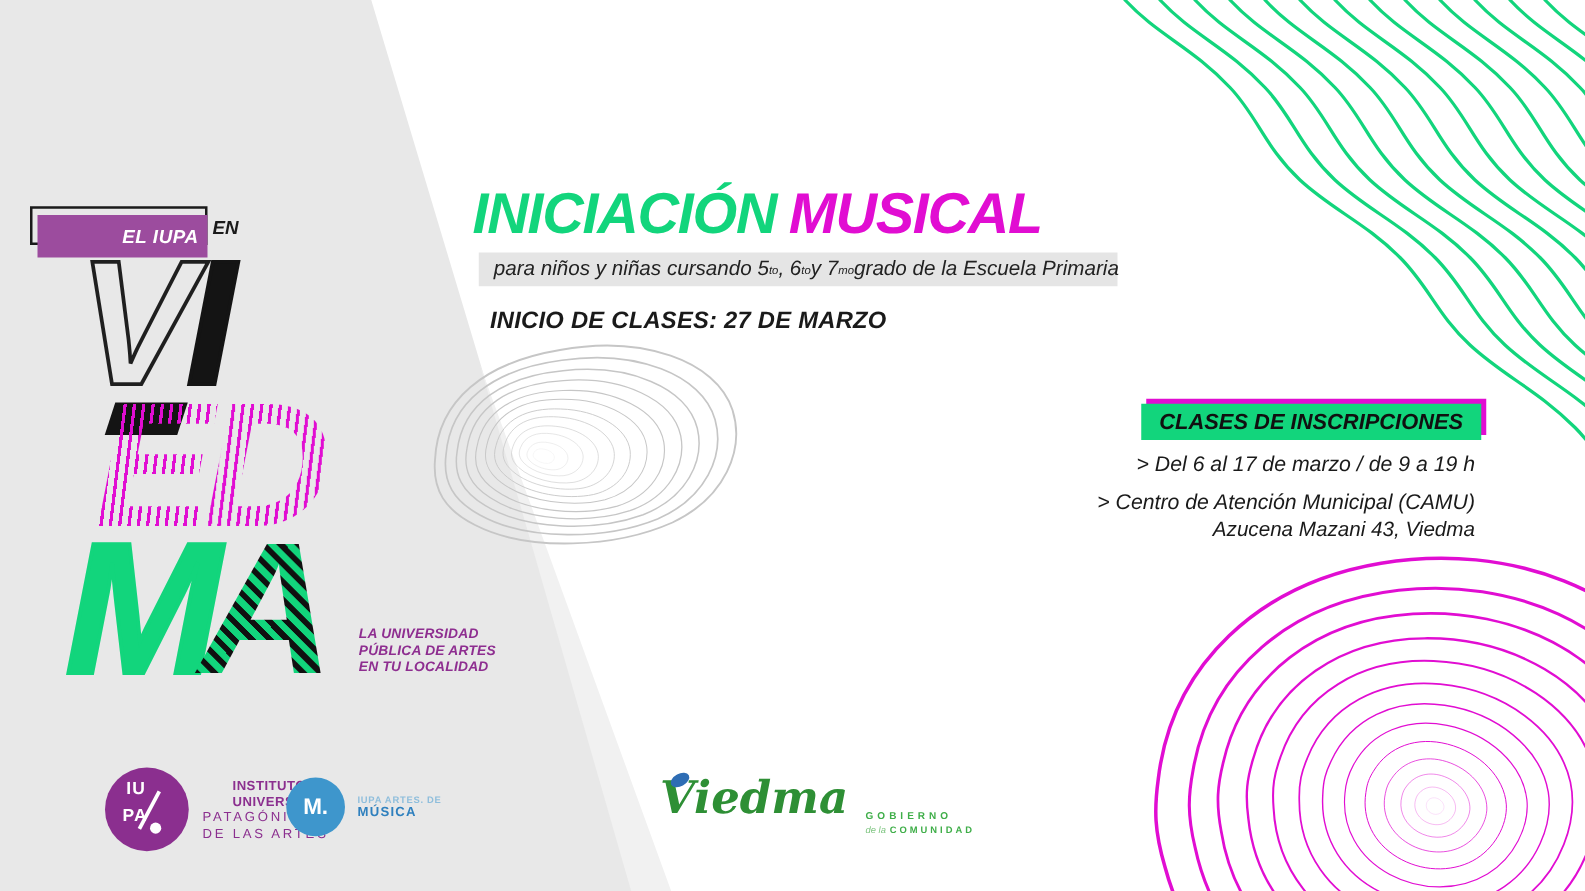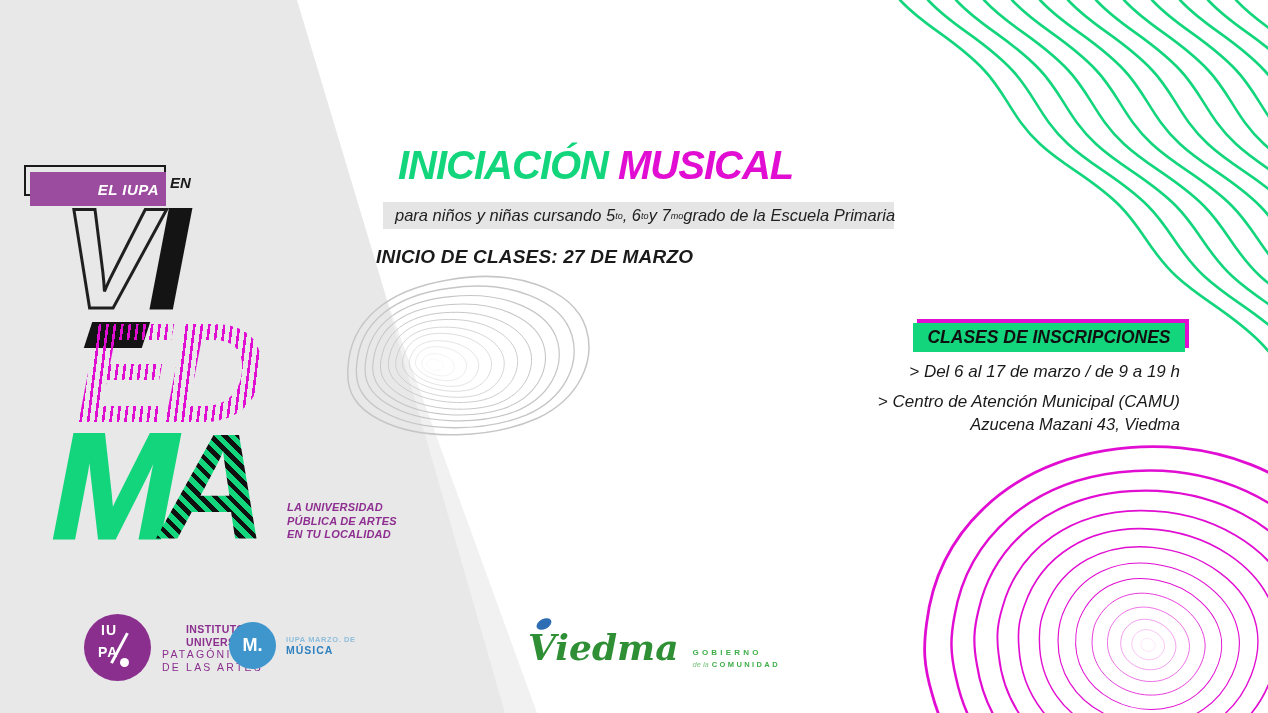--- a/index.html
+++ b/index.html
@@ -31,28 +31,28 @@
            background:repeating-linear-gradient(45deg,#101010 0 4.6px,#12D57C 4.6px 10px);
            -webkit-background-clip:text;background-clip:text;}
   .wedge{position:absolute;left:88px;top:322px;width:58px;height:26px;background:#141414;
          transform:skewX(-18deg);z-index:1;}
 
   .tagline{position:absolute;left:287px;top:501px;z-index:3;color:#8E2E90;
            font-style:italic;font-weight:700;font-size:11px;line-height:13.5px;letter-spacing:.2px;}
 
   
   .title{position:absolute;left:378px;top:143px;z-index:3;font-style:italic;font-weight:700;
-         font-size:40px;letter-spacing:-1px;white-space:nowrap;margin-left:20px;}
+         font-size:46px;letter-spacing:-1px;white-space:nowrap;}
   .title .t-green{color:#12D57C;}
   .title .t-magenta{color:#E10DD2;margin-left:10px;}
   .subtitle-bar{position:absolute;left:383px;top:202px;width:511px;height:27px;background:#E5E5E5;
          z-index:3;display:flex;align-items:center;padding-left:12px;box-sizing:border-box;
          font-style:italic;font-size:16.5px;color:#222;white-space:nowrap;}
   .subtitle-bar sup{font-size:.55em;vertical-align:6px;}
-  .classes-line{position:absolute;left:376px;top:246px;z-index:3;font-style:italic;font-weight:700;
+  .classes-line{position:absolute;left:392px;top:246px;z-index:3;font-style:italic;font-weight:700;
          font-size:19px;letter-spacing:.2px;}
 
   
   .insc-box{position:absolute;top:323px;right:83px;width:272px;height:29px;z-index:3;}
   .insc-magenta{position:absolute;left:0;top:0;right:0;bottom:0;background:#E10DD2;
                 transform:translate(4px,-4px);}
   .insc-green{position:absolute;left:0;top:0;right:0;bottom:0;background:#12D57C;
               display:flex;align-items:center;justify-content:center;}
   .insc-green span{font-style:italic;font-weight:700;font-size:17.5px;color:#101010;}
   .insc-lines{position:absolute;top:362px;right:88px;z-index:3;text-align:right;font-style:italic;}
@@ -77,21 +77,21 @@
   .iupa-text .b{font-weight:700;font-size:10.5px;letter-spacing:.4px;margin-left:24px;}
   .iupa-text .s{font-weight:400;font-size:10.5px;letter-spacing:2.2px;}
 
   .mus-logo{position:absolute;left:229px;top:622px;width:47px;height:47px;border-radius:50%;
             background:#3E96CC;z-index:3;display:flex;align-items:center;justify-content:center;}
   .mus-logo span{color:#fff;font-weight:700;font-size:18px;}
   .mus-text{position:absolute;left:286px;top:634px;z-index:3;line-height:11px;}
   .mus-text .l1{color:#8FBEDC;font-weight:700;font-size:7.5px;letter-spacing:.6px;}
   .mus-text .l2{color:#2F80BE;font-weight:700;font-size:10.5px;letter-spacing:1px;}
 
-  .viedma-logo{position:absolute;left:528px;top:616px;z-index:3;display:flex;align-items:flex-end;}
+  .viedma-logo{position:absolute;left:528px;top:616px;z-index:3;display:flex;align-items:flex-start;}
   .viedma-word{font-family:"DejaVu Serif",serif;font-style:italic;font-weight:700;
                font-size:36px;color:#2E8F35;line-height:44px;}
   .viedma-leaf{position:absolute;left:8px;top:3px;width:16px;height:10px;border-radius:50%;
                background:#2E6DB4;transform:rotate(-28deg);}
   .viedma-gov{margin-left:14px;margin-top:16px;line-height:9px;}
   .viedma-gov .g1{color:#3FAE49;font-weight:700;font-size:8px;letter-spacing:3.2px;margin-top:16px;}
   .viedma-gov .g2i{color:#7CC47F;font-style:italic;font-size:7.5px;margin-right:3px;}
   .viedma-gov .g2{color:#3FAE49;font-weight:700;font-size:7.5px;letter-spacing:2.4px;}
 </style>
 </head>
@@ -221,21 +221,21 @@
     <div class="b">INSTITUTO</div>
     <div class="b">UNIVERSITARIO</div>
     <div class="s">PATAGÓNICO</div>
     <div class="s">DE LAS ARTES</div>
   </div>
 
   <div class="mus-logo">
     <span>M.</span>
   </div>
   <div class="mus-text">
-    <div class="l1">IUPA MARZO. DE</div>
+    <div class="l1">IUPA ARTES. DE</div>
     <div class="l2">MÚSICA</div>
   </div>
 
   <div class="viedma-logo">
     <span class="viedma-leaf"></span>
     <span class="viedma-word">Viedma</span>
     <span class="viedma-gov">
       <div class="g1">GOBIERNO</div>
       <div>
         <span class="g2i">de la</span><span class="g2">COMUNIDAD</span>

